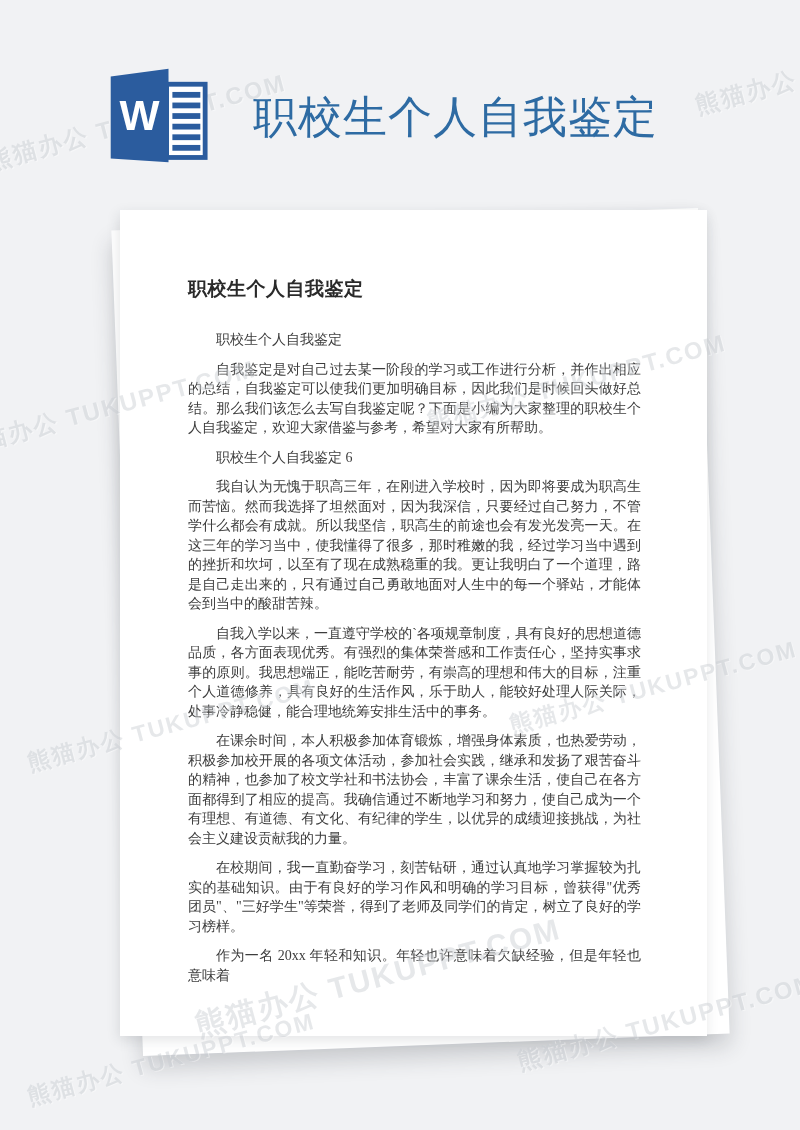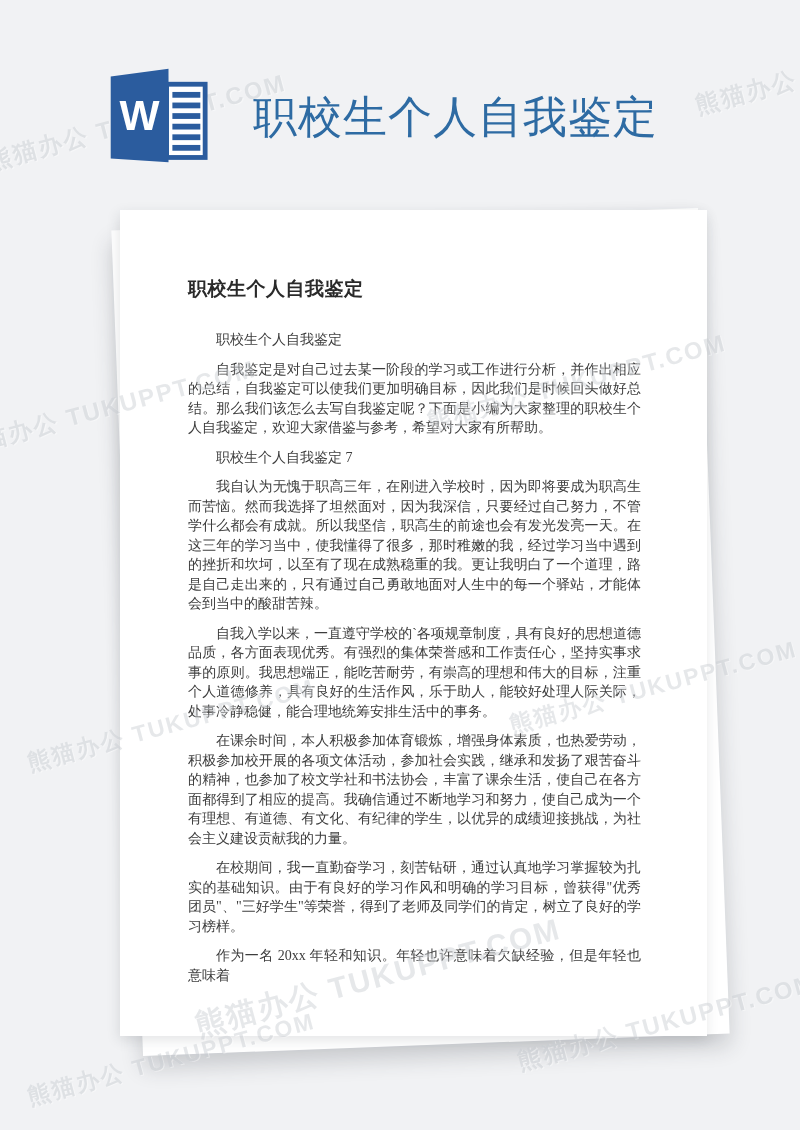--- a/index.html
+++ b/index.html
@@ -113,21 +113,21 @@
     <h1 class="header-title">职校生个人自我鉴定</h1>
   </header>
 
   <div class="paper-stack">
     <div class="paper paper-back"></div>
     <div class="paper paper-main">
       <h2 class="doc-title">职校生个人自我鉴定</h2>
       <div class="doc-body">
           <p class="doc-par subheading">职校生个人自我鉴定</p>
           <p class="doc-par body">自我鉴定是对自己过去某一阶段的学习或工作进行分析，并作出相应的总结，自我鉴定可以使我们更加明确目标，因此我们是时候回头做好总结。那么我们该怎么去写自我鉴定呢？下面是小编为大家整理的职校生个人自我鉴定，欢迎大家借鉴与参考，希望对大家有所帮助。</p>
-          <p class="doc-par subheading">职校生个人自我鉴定 7</p>
+          <p class="doc-par subheading">职校生个人自我鉴定 6</p>
           <p class="doc-par body">我自认为无愧于职高三年，在刚进入学校时，因为即将要成为职高生而苦恼。然而我选择了坦然面对，因为我深信，只要经过自己努力，不管学什么都会有成就。所以我坚信，职高生的前途也会有发光发亮一天。在这三年的学习当中，使我懂得了很多，那时稚嫩的我，经过学习当中遇到的挫折和坎坷，以至有了现在成熟稳重的我。更让我明白了一个道理，路是自己走出来的，只有通过自己勇敢地面对人生中的每一个驿站，才能体会到当中的酸甜苦辣。</p>
           <p class="doc-par body">自我入学以来，一直遵守学校的`各项规章制度，具有良好的思想道德品质，各方面表现优秀。有强烈的集体荣誉感和工作责任心，坚持实事求事的原则。我思想端正，能吃苦耐劳，有崇高的理想和伟大的目标，注重个人道德修养，具有良好的生活作风，乐于助人，能较好处理人际关际，处事冷静稳健，能合理地统筹安排生活中的事务。</p>
           <p class="doc-par body">在课余时间，本人积极参加体育锻炼，增强身体素质，也热爱劳动，积极参加校开展的各项文体活动，参加社会实践，继承和发扬了艰苦奋斗的精神，也参加了校文学社和书法协会，丰富了课余生活，使自己在各方面都得到了相应的提高。我确信通过不断地学习和努力，使自己成为一个有理想、有道德、有文化、有纪律的学生，以优异的成绩迎接挑战，为社会主义建设贡献我的力量。</p>
           <p class="doc-par body">在校期间，我一直勤奋学习，刻苦钻研，通过认真地学习掌握较为扎实的基础知识。由于有良好的学习作风和明确的学习目标，曾获得"优秀团员"、"三好学生"等荣誉，得到了老师及同学们的肯定，树立了良好的学习榜样。</p>
           <p class="doc-par body">作为一名 20xx 年轻和知识。年轻也许意味着欠缺经验，但是年轻也意味着</p>
         </div>
     </div>
   </div>
 
   <div class="watermark-layer">

